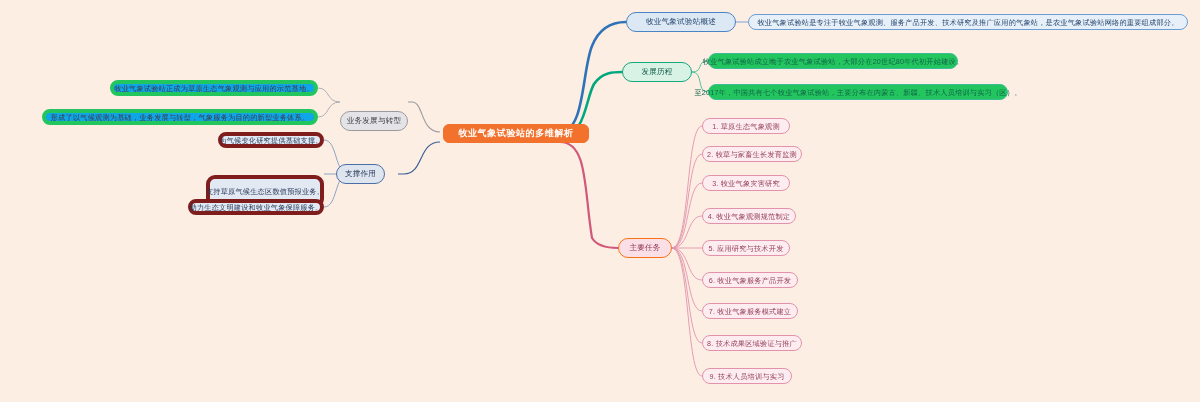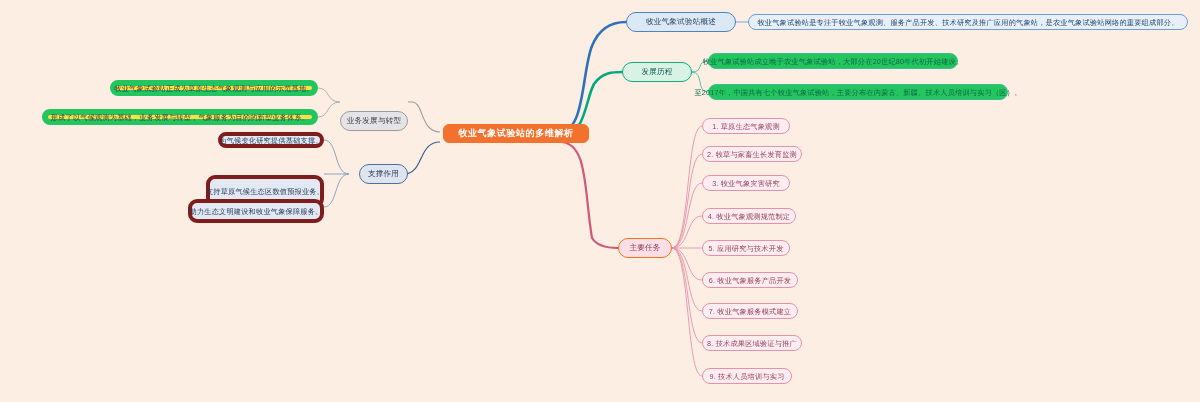--- a/index.html
+++ b/index.html
@@ -42,21 +42,21 @@
   
   .n-green-main{background:#d8f2e6;border:1px solid #13a97a;color:#0d5c44;border-radius:11px;font-size:7.6px;}
   .n-green-leaf{background:#22c55e;border:1px solid #3dbd96;color:#12644a;}
 
   
   .n-pink-main{background:#fbdfe6;border:1px solid #f97316;color:#8e3553;border-radius:11px;font-size:7.6px;}
   .n-pink-leaf{background:#fdecf0;border:1px solid #e293ab;color:#96405d;}
 
   
   .n-grey-main{background:#e4e4e6;border:1px solid #9a9a9f;color:#3c3c42;border-radius:11px;font-size:7.6px;margin-top:19px;}
-  .n-grey-leaf{background:#fde047;border:6px solid #22c55e;color:#3c3c42;}
+  .n-grey-leaf{background:#0ea5e9;border:4px solid #22c55e;color:#3c3c42;}
 
   
   .n-navy-main{background:#dfe5ef;border:1px solid #4a6fa5;color:#27395a;border-radius:11px;font-size:7.6px;}
   .n-navy-leaf{background:#e3e9f2;border:4px solid #7f1d1d;color:#27395a;}
 </style>
 </head>
 <body>
 
 <div id="mindmap">
 
@@ -145,26 +145,26 @@
   <div class="node n-grey-main" style="left:340px;top:92px;width:68px;height:20px;">
     <span>业务发展与转型</span>
   </div>
   <div class="node n-grey-leaf" style="left:110px;top:80px;width:208px;height:16px;">
     <span>牧业气象试验站正成为草原生态气象观测与应用的示范基地。</span>
   </div>
   <div class="node n-grey-leaf" style="left:42px;top:109px;width:276px;height:16px;">
     <span>形成了以气候观测为基础，业务发展与转型，气象服务为目的的新型业务体系。</span>
   </div>
 
-  <div class="node n-navy-main" style="left:359px;top:164px;width:49px;height:20px;">
+  <div class="node n-navy-main" style="left:336px;top:164px;width:49px;height:20px;">
     <span>支撑作用</span>
   </div>
   <div class="node n-navy-leaf" style="left:218px;top:132px;width:106px;height:16px;">
     <span>为气候变化研究提供基础支撑。</span>
   </div>
   <div class="node n-navy-leaf" style="left:206px;top:175px;width:118px;height:33px;">
     <span>支持草原气候生态区数值预报业务。</span>
   </div>
-  <div class="node n-navy-leaf" style="left:188px;top:199px;width:136px;height:24px;">
+  <div class="node n-navy-leaf" style="left:188px;top:199px;width:136px;height:16px;">
     <span>助力生态文明建设和牧业气象保障服务。</span>
   </div>
 
 </div>
 
 </body></html>

